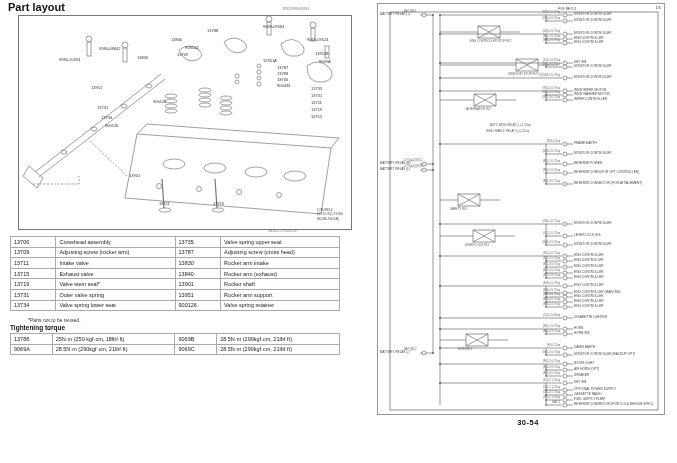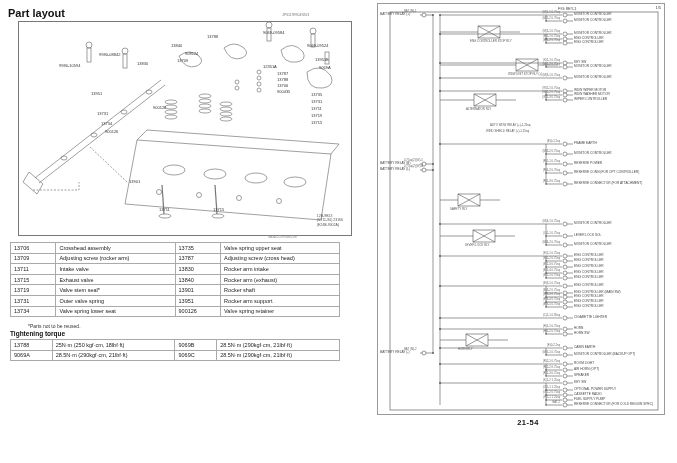--- a/index.html
+++ b/index.html
@@ -1,19 +1,19 @@
 <!DOCTYPE html>
 <html><head>
 <meta charset="utf-8">
 <style>
   html,body{margin:0;padding:0;background:#fff;}
   #stage{position:relative;width:677px;height:463px;background:#fff;overflow:hidden;
          font-family:"Liberation Sans",sans-serif;color:#222;}
   
-  #left-page{position:absolute;left:0;top:6px;width:370px;height:376px;background:#fff;}
+  #left-page{position:absolute;left:0;top:0;width:370px;height:376px;background:#fff;}
   #pl-title{position:absolute;left:8px;top:1px;font-size:11px;font-weight:bold;color:#111;}
   #doc-code{position:absolute;left:282px;top:7px;font-size:3.5px;color:#777;}
   #diagram-box{position:absolute;left:18px;top:15px;width:332px;height:213px;border:1px solid #777;background:#fff;}
   .callout{position:absolute;font-size:4px;color:#333;white-space:nowrap;line-height:4px;}
   #diagram-note{position:absolute;right:8px;bottom:8px;font-size:3.5px;color:#555;line-height:4.5px;text-align:left;}
   #scan-code{position:absolute;left:268px;top:229px;font-size:3.5px;color:#888;}
   table.sheet{position:absolute;border-collapse:collapse;background:#fff;}
   #parts-table{left:10px;top:236px;width:330px;border:1px solid #555;font-size:5.5px;}
   #parts-table td{border:0.5px solid #aaa;padding:0 3px;height:9.6px;color:#222;}
   #parts-table td.num{width:40px;}
@@ -552,14 +552,14 @@
         <span class="relay-label" style="left: 130px; top: 69px;">WDW UNIT STOP RLY (+)</span>
         <span class="relay-label" style="left: 88px; top: 104px;">ALTERNATOR RLY</span>
         <span class="relay-label" style="left: 72px; top: 204px;">SAFETY RLY</span>
         <span class="relay-label" style="left: 87px; top: 240px;">LEVER LOCK RLY</span>
         <span class="relay-label" style="left: 80px; top: 344px;">HORN RLY</span>
         <span class="annot" style="left: 112px; top: 120px;">AUTO WDW RELAY (+)-1.25sq</span>
         <span class="annot" style="left: 108px; top: 126px;">WIND SHIELD RELAY (+)-1.25sq</span>
       </div>
   </div>
 
-  <div id="page-number">21-54</div>
+  <div id="page-number">30-54</div>
 </div>
 
 </body></html>

